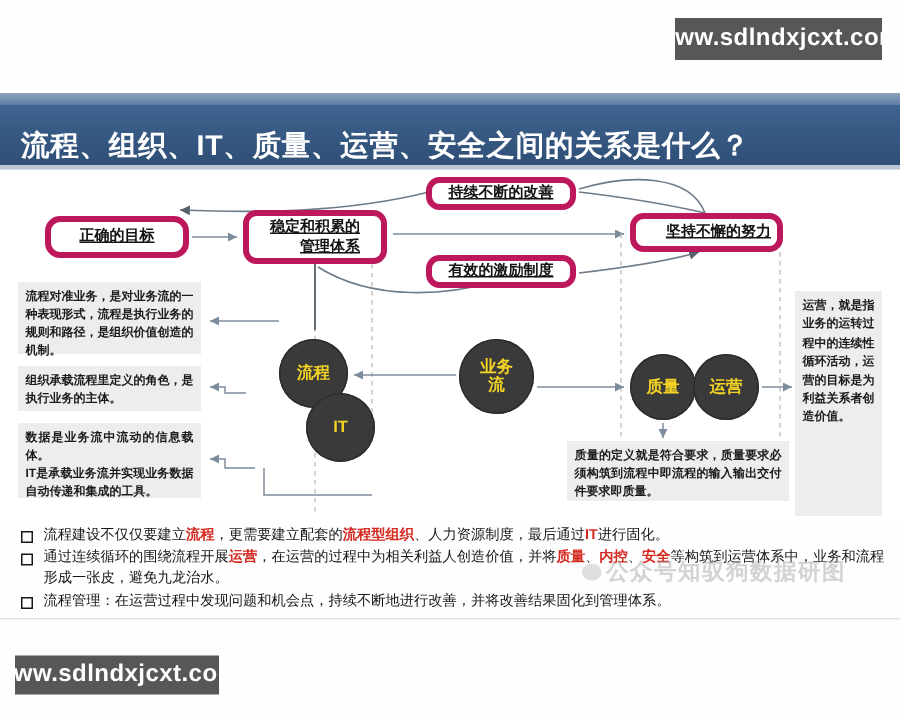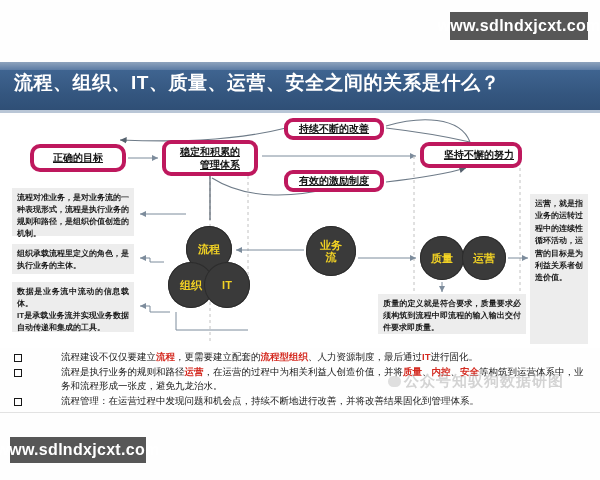--- a/index.html
+++ b/index.html
@@ -30,21 +30,21 @@
   #wm-bottom{ left:10px; top:437px; width:136px; height:26px; }
 
   
   #title-strip{
     position:absolute;left:0;top:62px;width:600px;height:8px;
     background:linear-gradient(180deg,#8ea3bd 0%,#5d7ca4 100%);
   }
   #title-bar{
     position:absolute;left:0;top:70px;width:600px;height:40px;
     background:linear-gradient(180deg,#3f6490 0%,#34567f 60%,#2f4f76 100%);
-    display:flex;align-items:flex-start;
+    display:flex;align-items:flex-end;
   }
   #title-text{
     color:#ffffff;
     font-size:19px;
     font-weight:bold;
     padding-left:14px;
     letter-spacing:.5px;
     white-space:nowrap;
   }
   #title-underline{
@@ -127,21 +127,20 @@
   #bullets{
     position:absolute;left:0;top:348px;width:600px;height:62px;
     padding:2px 8px 0 8px;box-sizing:border-box;
   }
   .bullet{
     display:flex;align-items:flex-start;
     font-size:9.5px;
     color:#171717;
     line-height:1.55;
     margin-bottom:0px;
-    gap:32px;
   }
   .bullet .sq{
     flex:0 0 auto;
     width:6px;height:6px;
     border:1.4px solid #171717;
     margin:4px 7px 0 6px;
   }
   .bullet .btxt{flex:1 1 auto;}
   .hl{color:#d42a20;font-weight:bold;}
 
@@ -232,37 +231,36 @@
     <div class="note" id="note-process">流程对准业务，是对业务流的一种表现形式，流程是执行业务的规则和路径，是组织价值创造的机制。</div>
     <div class="note" id="note-org">组织承载流程里定义的角色，是执行业务的主体。</div>
     <div class="note" id="note-data">
       <span>数据是业务流中流动的信息载体。</span><br>
       <span>IT是承载业务流并实现业务数据自动传递和集成的工具。</span>
     </div>
     <div class="note" id="note-quality">质量的定义就是符合要求，质量要求必须构筑到流程中即流程的输入输出交付件要求即质量。</div>
     <div class="note" id="note-operation">运营，就是指业务的运转过程中的连续性循环活动，运营的目标是为利益关系者创造价值。</div>
 
     <div class="circ" id="circle-process">流程</div>
-    <div class="circ" id="circle-org">组织</div>
     <div class="circ" id="circle-it">IT</div>
     <div class="circ" id="circle-biz">
       <span>业务<br>流</span>
     </div>
     <div class="circ" id="circle-quality">质量</div>
     <div class="circ" id="circle-ops">运营</div>
   </div>
 
   <div id="bullets">
     <div class="bullet">
       <span class="sq"></span>
       <span class="btxt"><span>流程建设不仅仅要建立</span><span class="hl">流程</span><span>，更需要建立配套的</span><span class="hl">流程型组织</span><span>、人力资源制度，最后通过</span><span class="hl">IT</span><span>进行固化。</span></span>
     </div>
     <div class="bullet">
       <span class="sq"></span>
-      <span class="btxt"><span>流程是执行业务的规则和路径</span><span class="hl">运营</span><span>，在运营的过程中为相关利益人创造价值，并将</span><span class="hl">质量</span><span>、</span><span class="hl">内控</span><span>、</span><span class="hl">安全</span><span>等构筑到运营体系中，业务和流程形成一张皮，避免九龙治水。</span></span>
+      <span class="btxt"><span>通过连续循环的围绕流程开展</span><span class="hl">运营</span><span>，在运营的过程中为相关利益人创造价值，并将</span><span class="hl">质量</span><span>、</span><span class="hl">内控</span><span>、</span><span class="hl">安全</span><span>等构筑到运营体系中，业务和流程形成一张皮，避免九龙治水。</span></span>
     </div>
     <div class="bullet">
       <span class="sq"></span>
       <span class="btxt"><span>流程管理：在运营过程中发现问题和机会点，持续不断地进行改善，并将改善结果固化到管理体系。</span></span>
     </div>
   </div>
 
   <div id="wm-overlay">
     <span class="wm-dot"></span>
     <span>公众号知驭狗数据研图</span>

